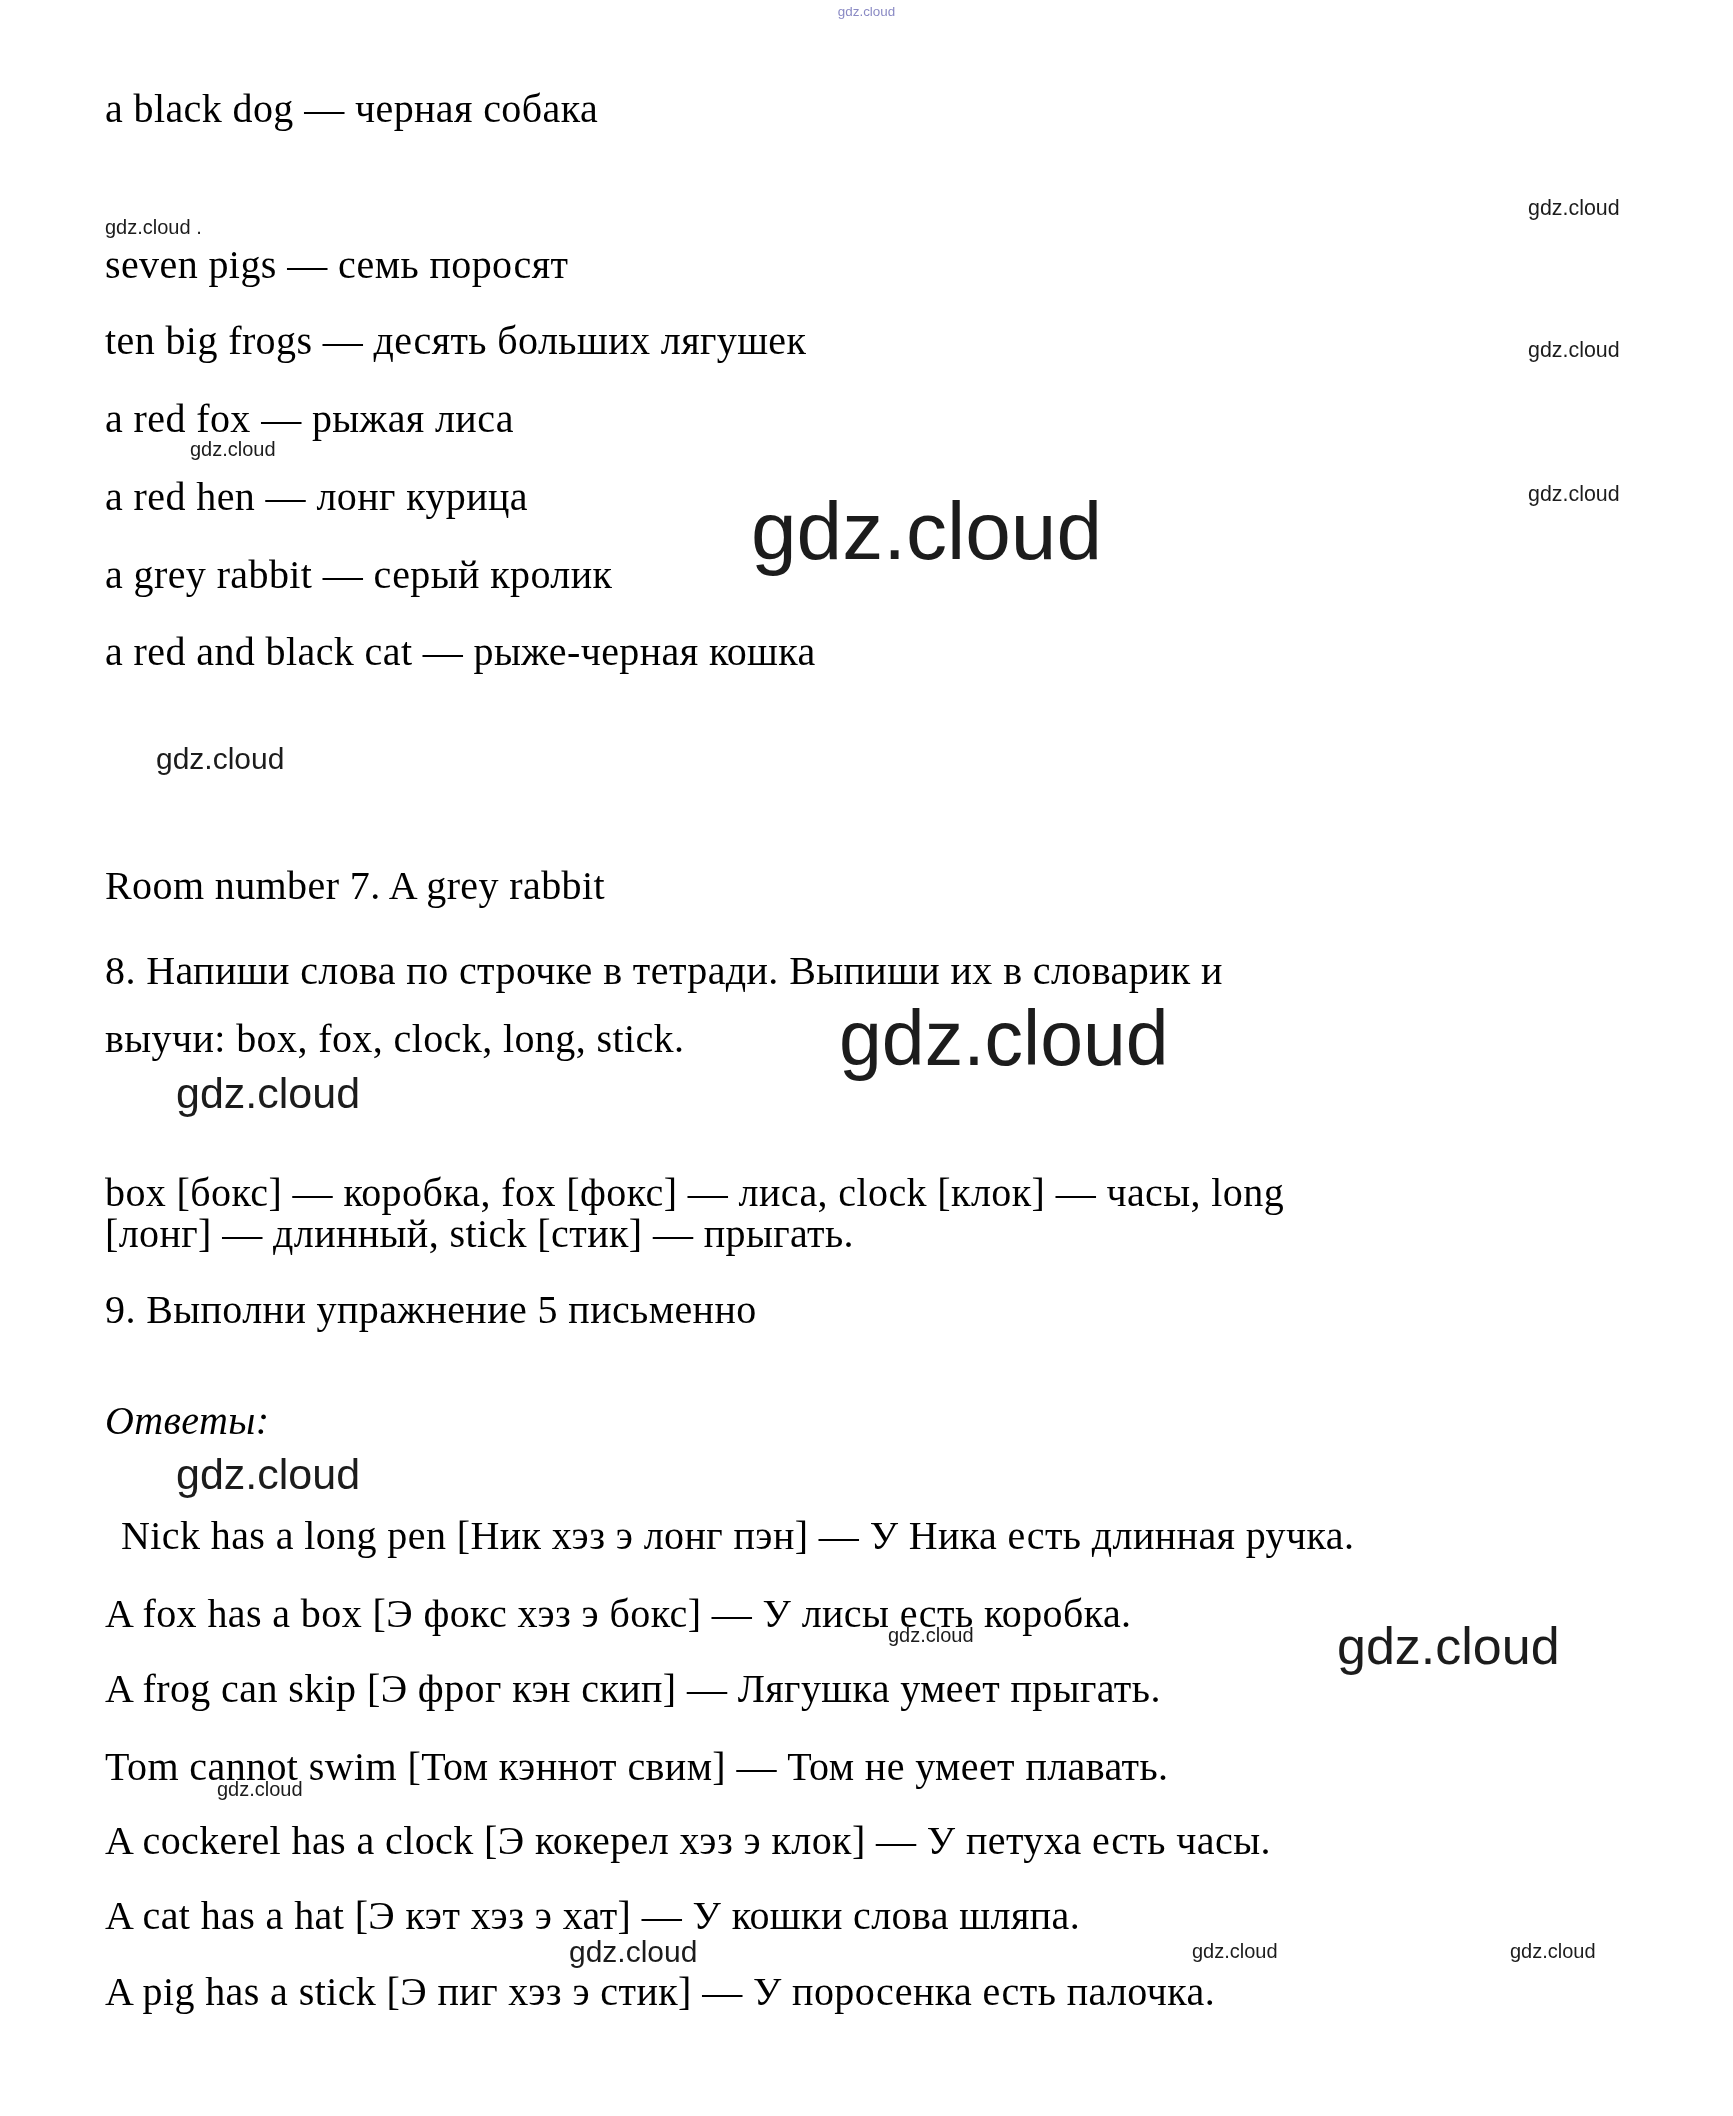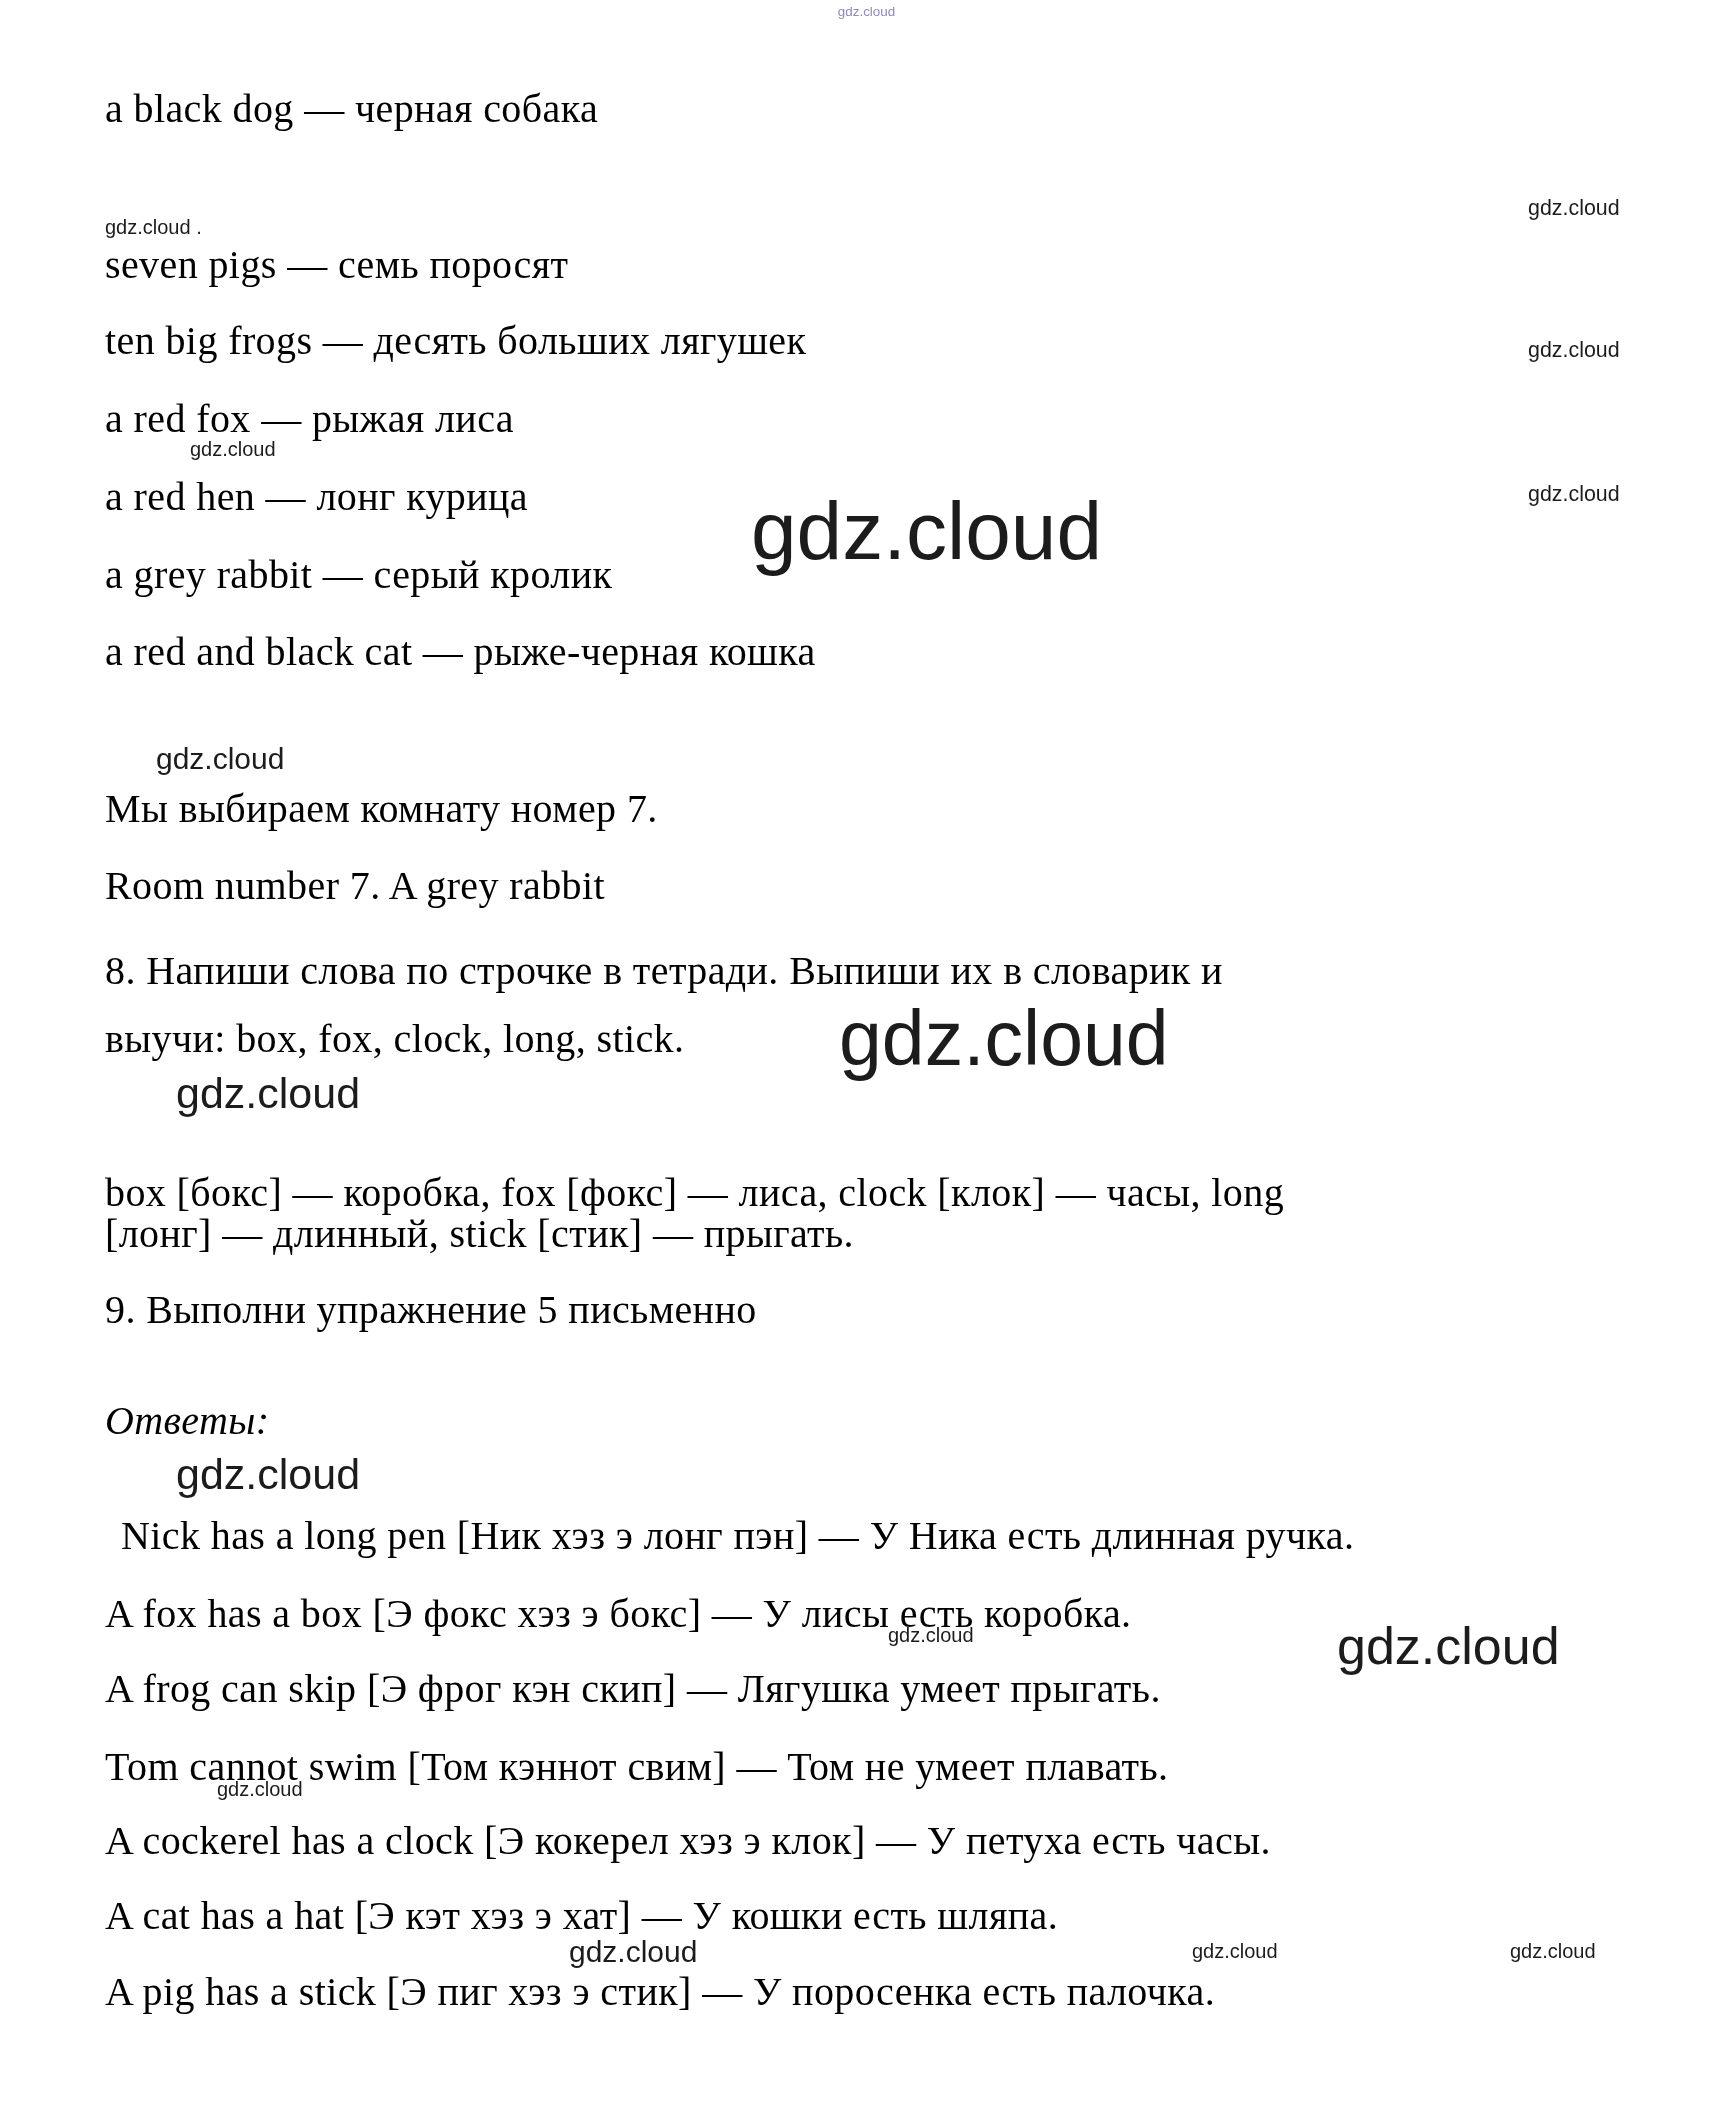--- a/index.html
+++ b/index.html
@@ -69,33 +69,32 @@
   <div class="wm wm-small" style="left:1510px; top:1941px;">gdz.cloud</div>
 
   <div class="line" style="top:85px;">a black dog — черная собака</div>
   <div class="line" style="top:241px;">seven pigs — семь поросят</div>
   <div class="line" style="top:317px;">ten big frogs — десять больших лягушек</div>
   <div class="line" style="top:395px;">a red fox — рыжая лиса</div>
   <div class="line" style="top:473px;">a red hen — лонг курица</div>
   <div class="line" style="top:551px;">a grey rabbit — серый кролик</div>
   <div class="line" style="top:628px;">a red and black cat — рыже-черная кошка</div>
 
-  <div class="line" style="top:785px;">Мы выбираем комнату номер 7.</div>
   <div class="line" style="top:862px;">Room number 7. A grey rabbit</div>
 
   <div class="line" style="top:939px;margin-top:8px;">8. Напиши слова по строчке в тетради. Выпиши их в словарик и</div>
   <div class="line" style="top:1015px;">выучи: box, fox, clock, long, stick.</div>
   <div class="line" style="top:1133px;margin-top:36px;">box [бокс] — коробка, fox [фокс] — лиса, clock [клок] — часы, long</div>
   <div class="line" style="top:1210px;">[лонг] — длинный, stick [стик] — прыгать.</div>
 
   <div class="line" style="top:1286px;">9. Выполни упражнение 5 письменно</div>
 
   <div class="line italic" style="top:1397px;">Ответы:</div>
   <div class="line" style="top:1512px;margin-left:16px;">Nick has a long pen [Ник хэз э лонг пэн] — У Ника есть длинная ручка.</div>
   <div class="line" style="top:1590px;">A fox has a box [Э фокс хэз э бокс] — У лисы есть коробка.</div>
   <div class="line" style="top:1665px;">A frog can skip [Э фрог кэн скип] — Лягушка умеет прыгать.</div>
   <div class="line" style="top:1743px;">Tom cannot swim [Том кэннот свим] — Том не умеет плавать.</div>
   <div class="line" style="top:1817px;">A cockerel has a clock [Э кокерел хэз э клок] — У петуха есть часы.</div>
-  <div class="line" style="top:1892px;">A cat has a hat [Э кэт хэз э хат] — У кошки есть шляпа.</div>
+  <div class="line" style="top:1892px;">A cat has a hat [Э кэт хэз э хат] — У кошки слова шляпа.</div>
   <div class="line" style="top:1968px;">A pig has a stick [Э пиг хэз э стик] — У поросенка есть палочка.</div>
 
 </div>
 
 
 </body></html>

